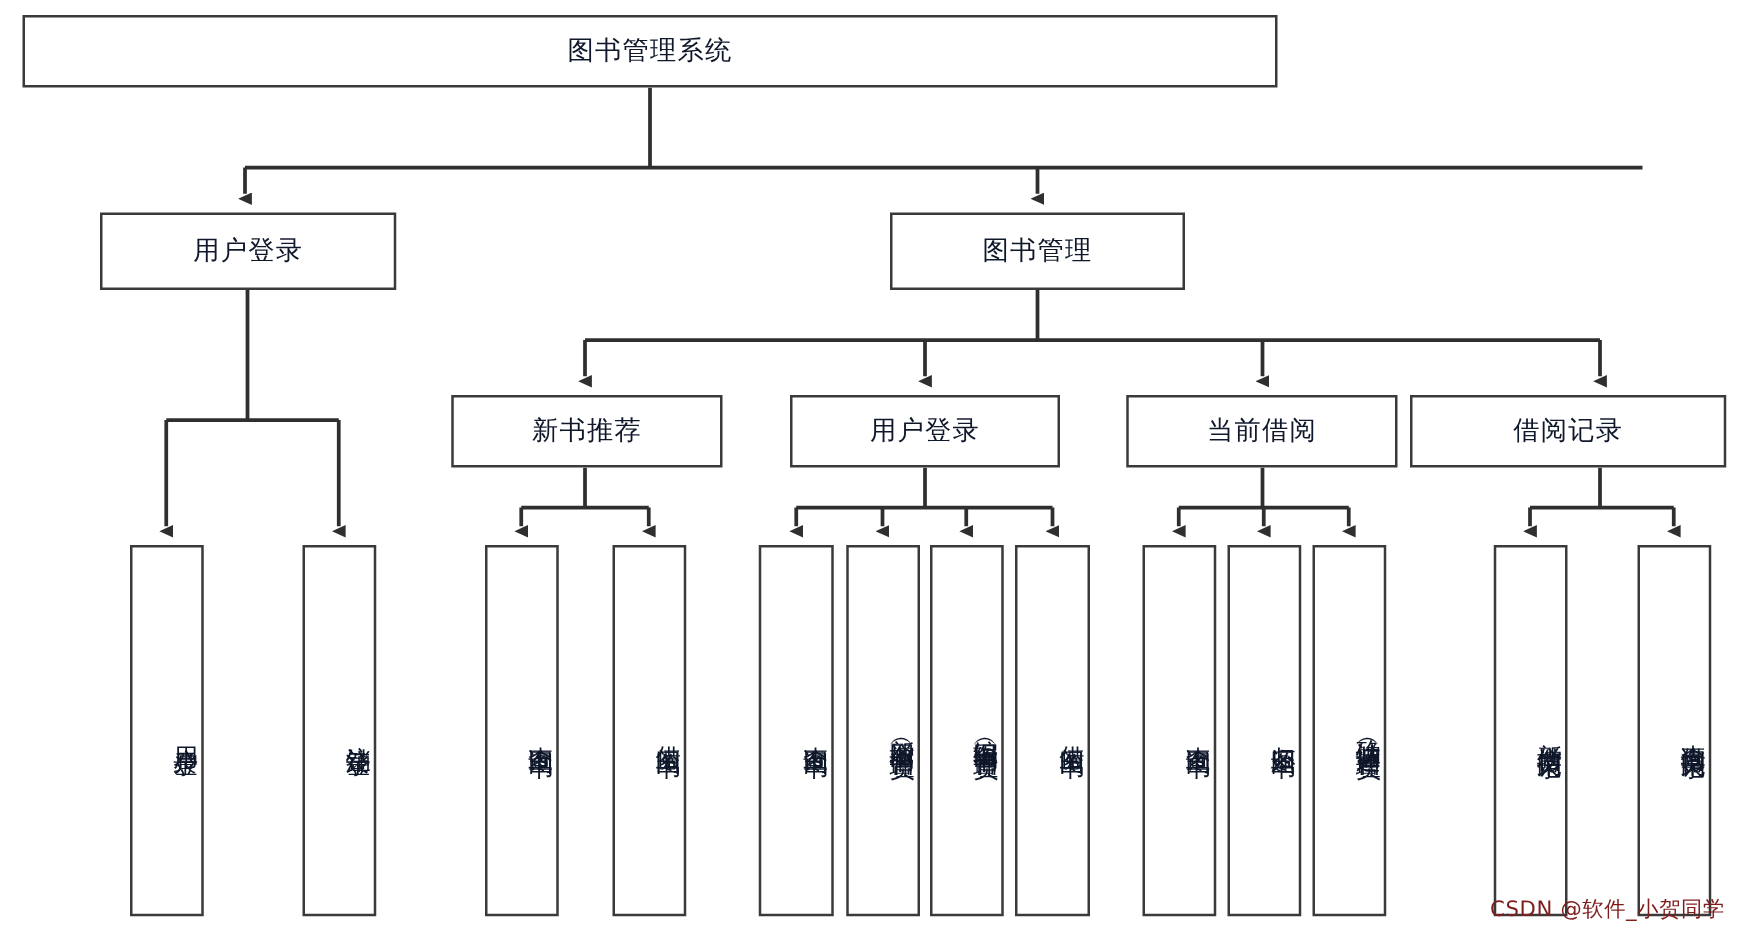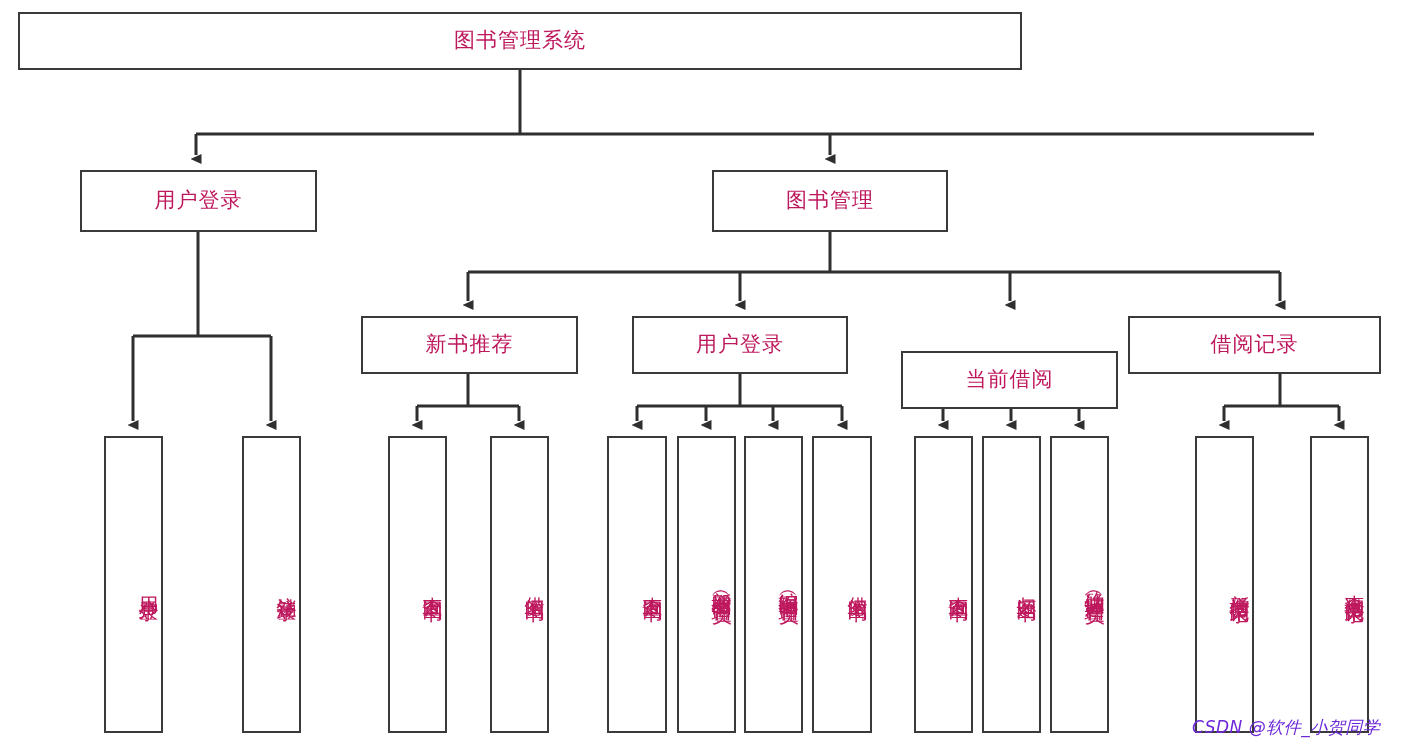--- a/index.html
+++ b/index.html
@@ -26,21 +26,21 @@
     pointer-events: none;
   }
   .node {
     position: absolute;
     box-sizing: border-box;
     background: #ffffff;
     border: 2.5px solid #3a3a3a;
     display: flex;
     align-items: center;
     justify-content: center;
-    color: #be185d;
+    color: #0f172a;
   }
   .node.horiz {
     font-size: 21px;
     letter-spacing: 1px;
     line-height: 1.2;
   }
   .node.vert {
     writing-mode: vertical-rl;
     text-orientation: upright;
     font-size: 20px;
@@ -52,24 +52,23 @@
     justify-content: center;
   }
   .node.vert .vlabel {
     writing-mode: vertical-rl;
     text-orientation: upright;
     white-space: nowrap;
   }
   .watermark {
     position: absolute;
     font-size: 17px;
-    color: #6d28d9;
+    color: #7f1d1d;
     letter-spacing: 0.5px;
     white-space: nowrap;
-    font-style: italic;
   }
 </style>
 </head>
 <body>
 
 <div id="canvas">
 
   <svg class="edges" viewBox="0 0 1405 747">
     <defs>
       <marker id="arrow" markerWidth="10" markerHeight="11" refX="1" refY="5.5" orient="auto" markerUnits="userSpaceOnUse">
@@ -130,21 +129,21 @@
   <div class="node horiz" style="left:712px; top:170px; width:236px; height:62px;">
     <span>图书管理</span>
   </div>
 
   <div class="node horiz" style="left:361px; top:316px; width:217px; height:58px;text-align:center;">
     <span>新书推荐</span>
   </div>
   <div class="node horiz" style="left:632px; top:316px; width:216px; height:58px;">
     <span>用户登录</span>
   </div>
-  <div class="node horiz" style="left:901px; top:316px; width:217px; height:58px;margin-top:35px;">
+  <div class="node horiz" style="left:901px; top:316px; width:217px; height:58px;">
     <span>当前借阅</span>
   </div>
   <div class="node horiz" style="left:1128px; top:316px; width:253px; height:58px;">
     <span>借阅记录</span>
   </div>
 
   <div class="node vert" style="left:104px; top:436px; width:59px; height:297px;">
     <span class="vlabel">用户登录</span>
   </div>
   <div class="node vert" style="left:242px; top:436px; width:59px; height:297px;">

